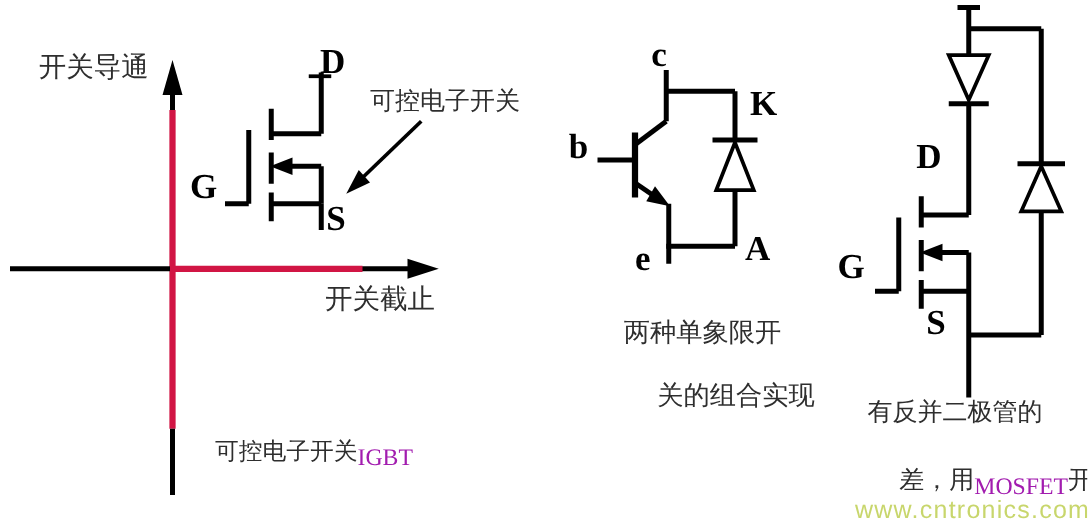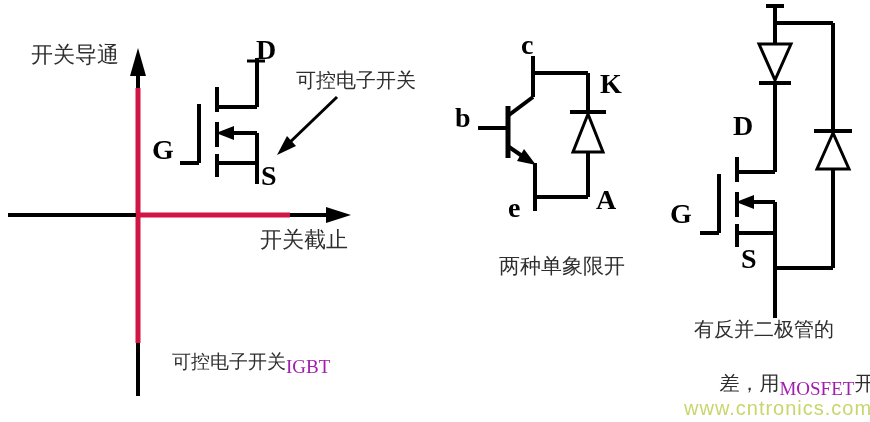--- a/index.html
+++ b/index.html
@@ -116,21 +116,21 @@
   <div class="t cjk note" style="left:172px;top:344px;"><span>可控电子开关</span><span class="latin">IGBT</span><br>
     </div>
 
   <div class="t lbl" style="left:521px;top:31px;">c</div>
   <div class="t lbl" style="left:455px;top:104px;">b</div>
   <div class="t lbl" style="left:508px;top:194px;">e</div>
   <div class="t lbl" style="left:600px;top:70px;">K</div>
   <div class="t lbl" style="left:596px;top:186px;">A</div>
 
   <div class="t cjk cap" style="left:499px;top:242px;margin-top:12px;"><span>两种单象限开</span><br>
-    </div>
+    <span>关的组合实现</span></div>
 
   <div class="t lbl" style="left:733px;top:112px;">D</div>
   <div class="t lbl" style="left:670px;top:200px;">G</div>
   <div class="t lbl" style="left:741px;top:245px;">S</div>
 
   <div class="t cjk rnote" style="left:694px;top:316px;"><span>有反并二极管的</span><br>
     <span>差，用</span><span class="latin">MOSFET</span><span>开</span><br>
     </div>
 
   <div class="t wm" style="left:684px;top:397px;">www.cntronics.com</div>

